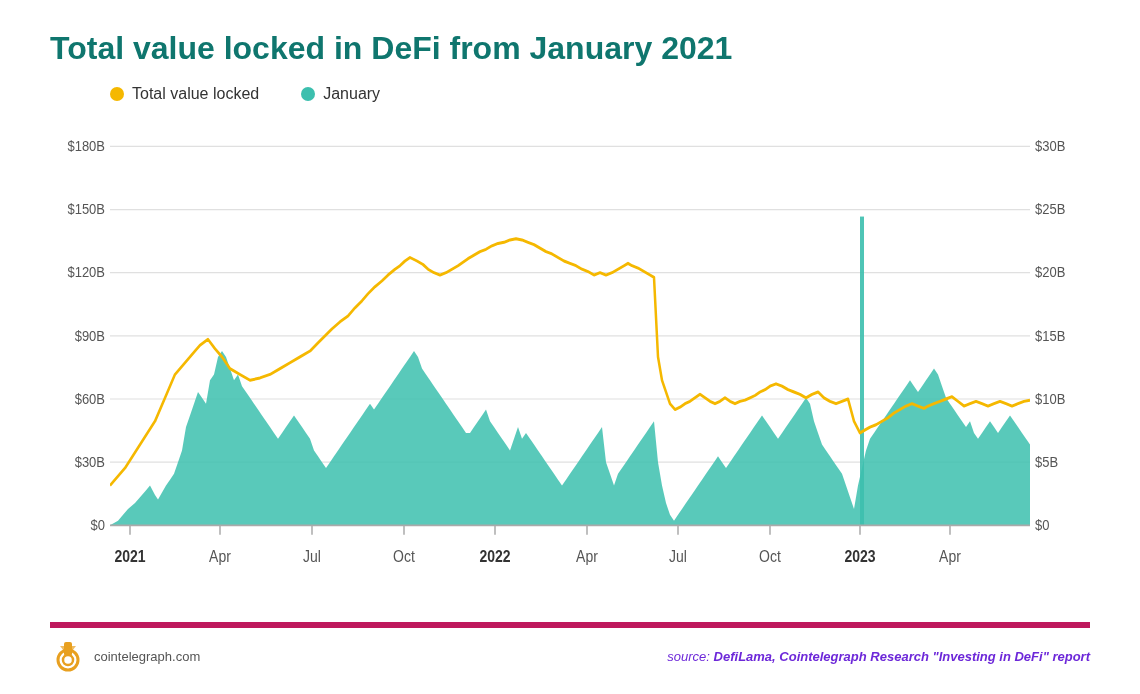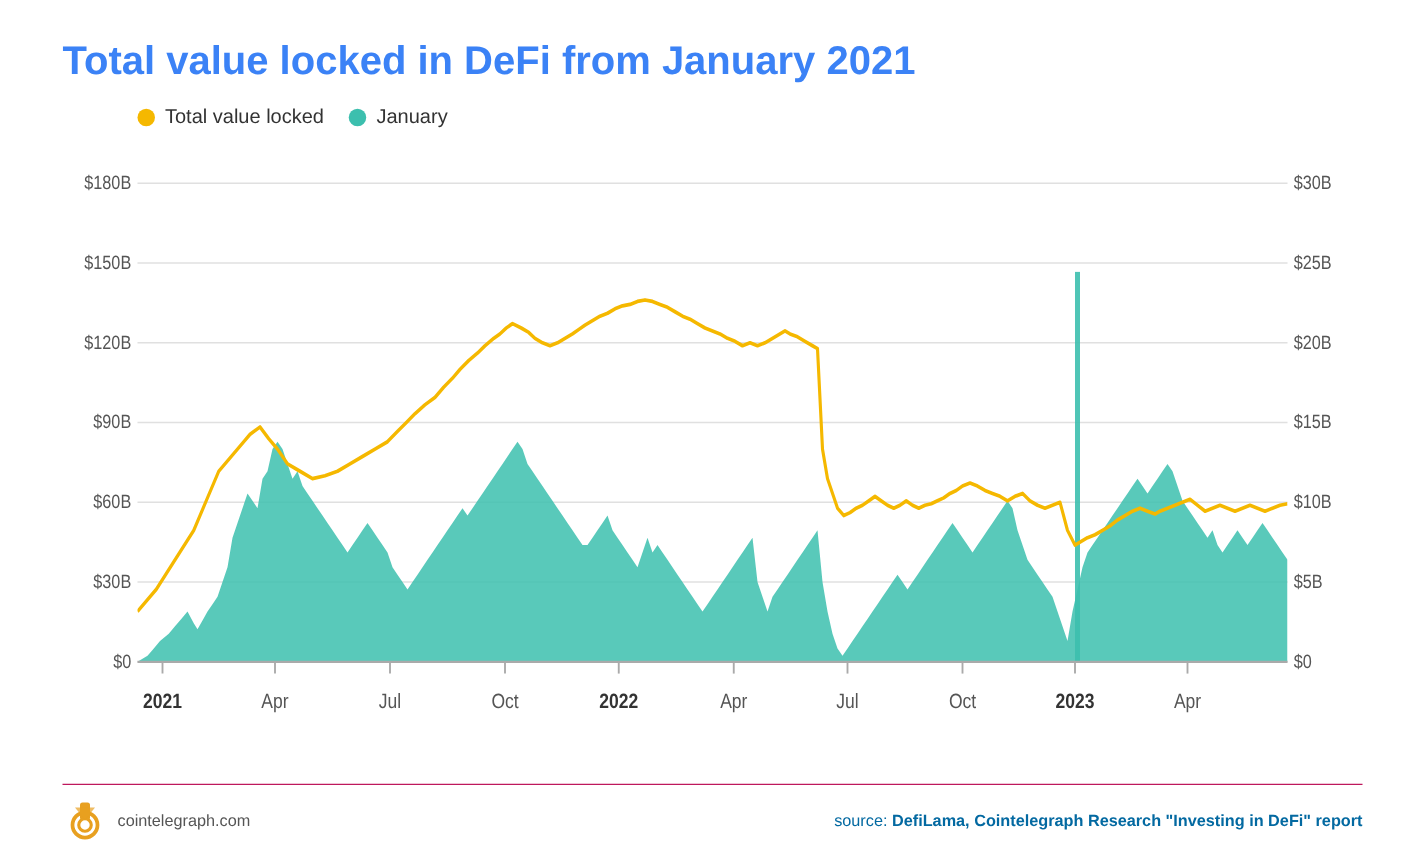--- a/index.html
+++ b/index.html
@@ -9,28 +9,28 @@
       width: 1140px;
       height: 694px;
       overflow: hidden;
       display: flex;
       flex-direction: column;
       padding: 30px 50px 20px 50px;
     }
     .chart-title {
       font-size: 32px;
       font-weight: 900;
-      color: #3b82f6;
+      color: #0f766e;
       margin-bottom: 18px;
       font-family: Arial, sans-serif;
       line-height: 1.15;
     }
     .legend {
       display: flex;
-      gap: 20px;
+      gap: 42px;
       margin-bottom: 20px;
       margin-left: 60px;
     }
     .legend-item {
       display: flex;
       align-items: center;
       gap: 8px;
       font-size: 16px;
       color: #333;
       font-family: Arial, sans-serif;
@@ -46,42 +46,43 @@
       margin-bottom: 8px;
       text-align: right;
     }
     svg.chart-svg {
       width: 100%;
       height: 100%;
     }
     .footer {
       display: flex;
       align-items: center;
-      border-top: 1px solid #be185d;
+      border-top: 6px solid #be185d;
       padding-top: 10px;
       gap: 16px;
     }
     .footer-logo {
       display: flex;
       align-items: center;
       gap: 8px;
     }
     .footer-logo-icon {
       width: 36px;
       height: 36px;
     }
     .footer-site {
       font-size: 13px;
       color: #555;
       font-family: Arial, sans-serif;
     }
     .footer-source {
       margin-left: auto;
       font-size: 13px;
-      color: #0369a1;
+      color: #6d28d9;
+      font-style: italic;
       font-family: Arial, sans-serif;
     }
     .footer-source strong {
       font-weight: bold;
     }
   </style>
 </head>
 <body>
 
 <h1 class="chart-title">Total value locked in DeFi from January 2021</h1>

